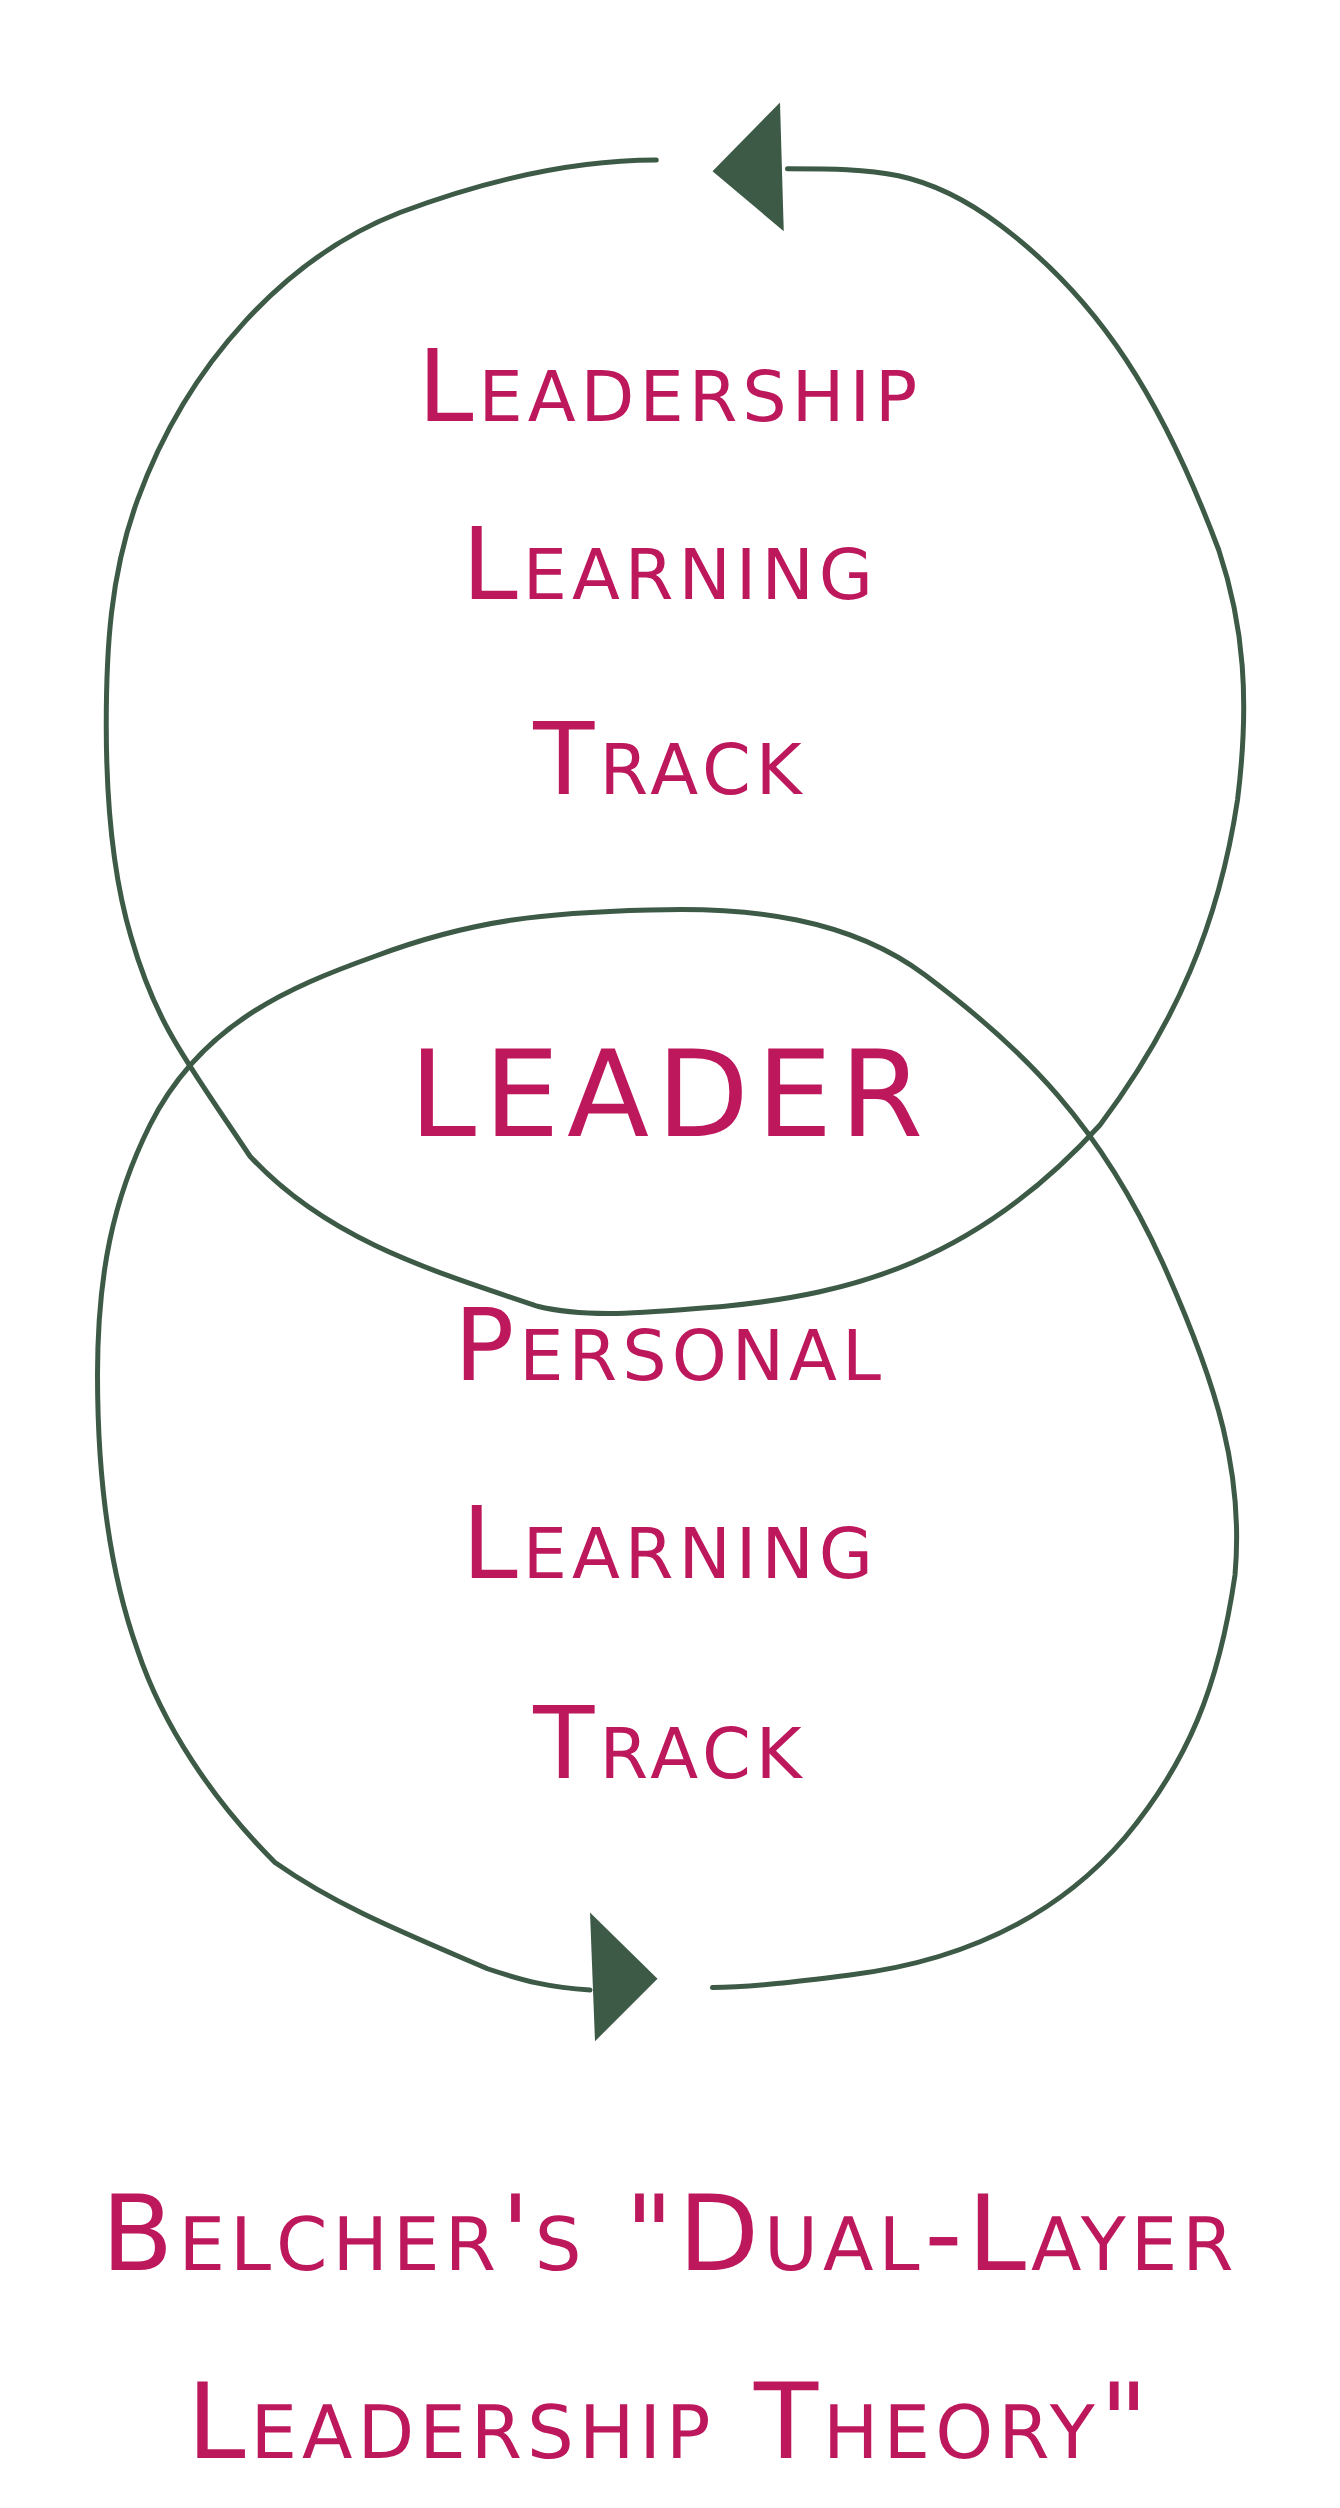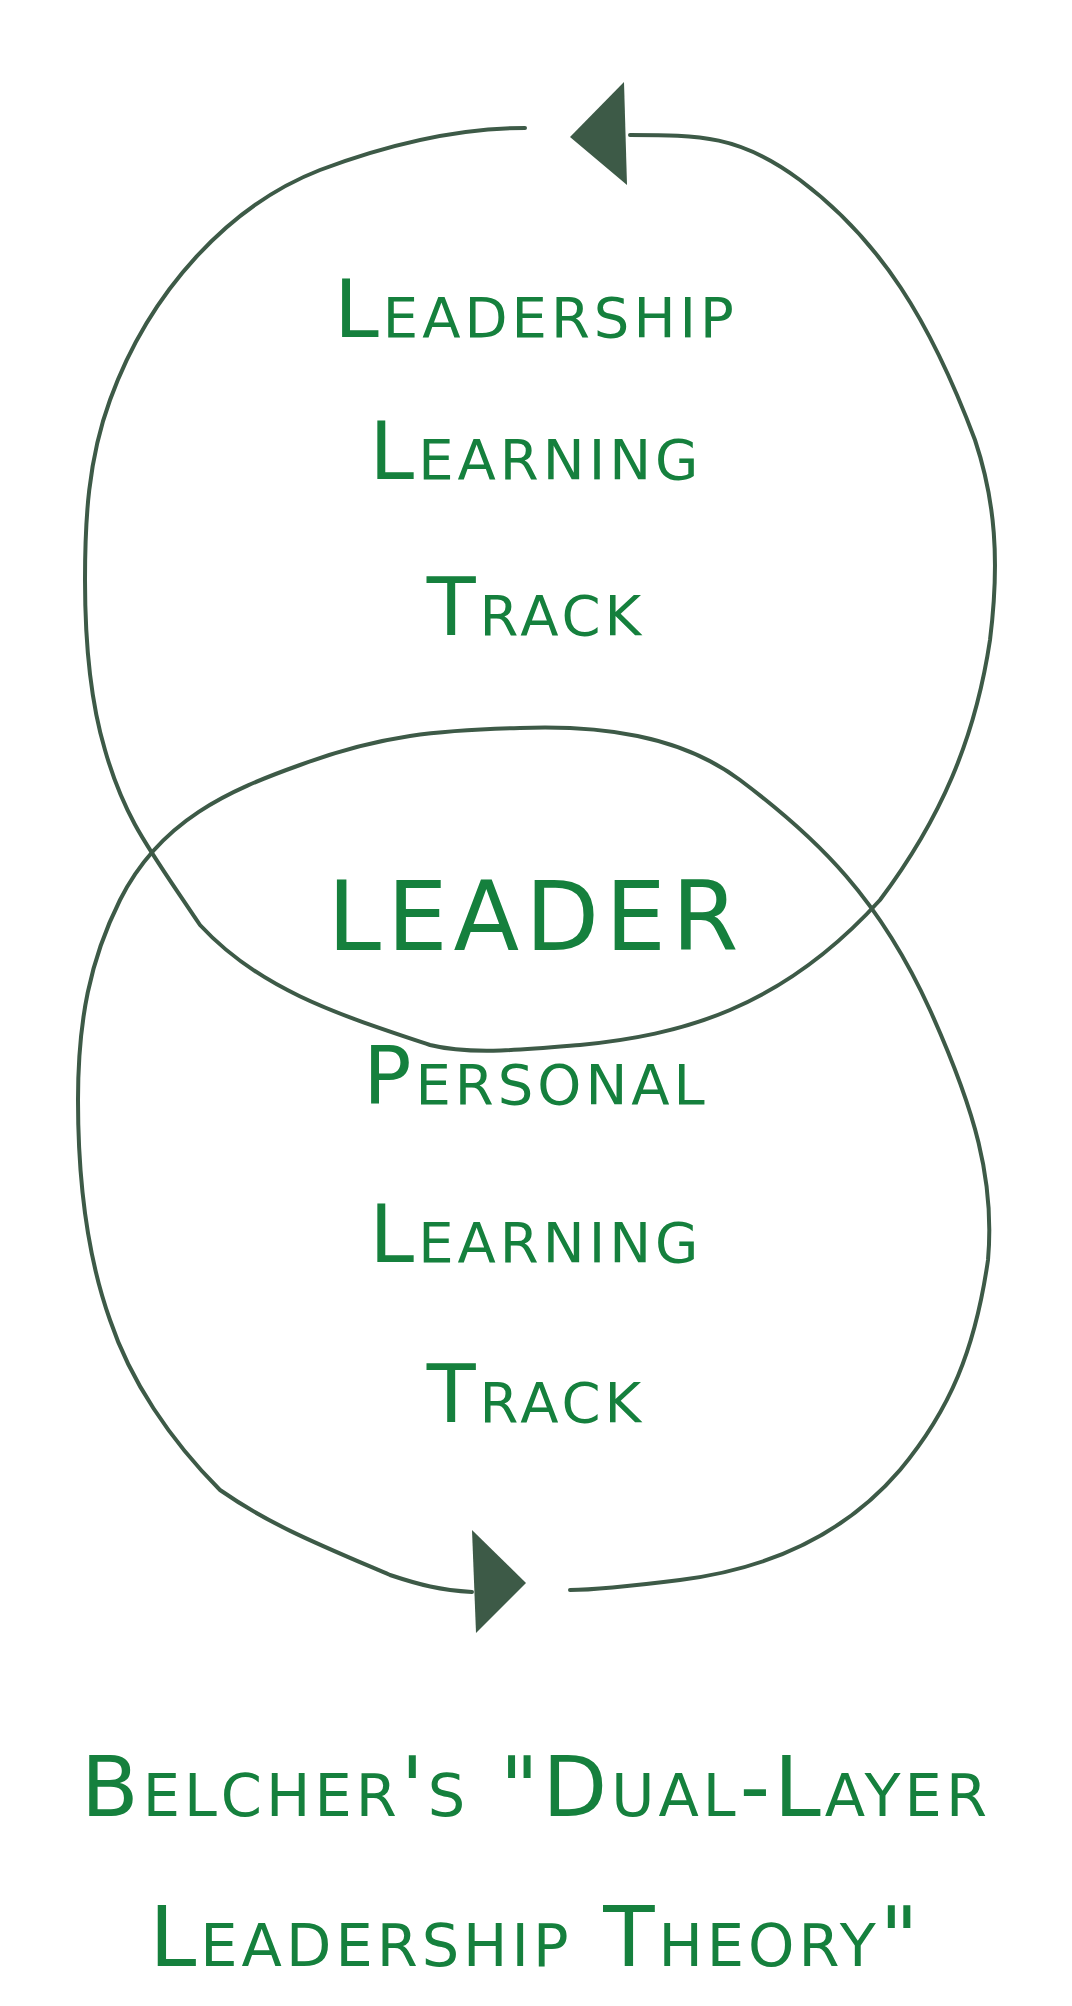--- a/index.html
+++ b/index.html
@@ -1,23 +1,23 @@
 <!DOCTYPE html>
 <html><head>
 <meta charset="utf-8">
 <style>
   html, body { margin: 0; padding: 0; background: #ffffff; }
   body { width: 1072px; height: 2006px; position: relative; overflow: hidden;
          font-family: "DejaVu Sans", sans-serif; }
   svg.diagram { position: absolute; left: 0; top: 0; }
   .label { position: absolute; left: 0; width: 1072px; text-align: center;
-           color: #15803d; font-family: "DejaVu Sans", sans-serif;
+           color: #be185d; font-family: "DejaVu Sans", sans-serif;
            font-variant: small-caps; letter-spacing: 4px; line-height: 1; }
   .track { font-size: 80px; }
-  .center { font-size: 96px; font-variant: normal; letter-spacing: 6px; margin-top: 41px; }
+  .center { font-size: 96px; font-variant: normal; letter-spacing: 6px; }
   .caption { font-size: 84px; }
 </style>
 </head>
 <body>
 
 <svg class="diagram" width="1072" height="2006" viewBox="0 0 1072 2006">
 
   <path d="M 525 128 C 470 128, 400 140, 320 170 C 230 205, 150 290, 110 400 C 88 460, 85 520, 85 580 C 85 640, 90 700, 105 750 C 125 820, 150 850, 200 925 C 260 990, 340 1015, 430 1045 C 470 1055, 520 1050, 580 1045 C 680 1035, 780 1010, 880 900 C 940 820, 975 740, 990 640 C 1000 560, 995 500, 975 440 C 930 320, 880 240, 800 180 C 740 135, 700 135, 630 135" fill="none" stroke="#3d5a47" stroke-width="4" stroke-linecap="round"></path>
   <polygon points="570,137 624,82 627,185" fill="#3d5a47"></polygon>
 

